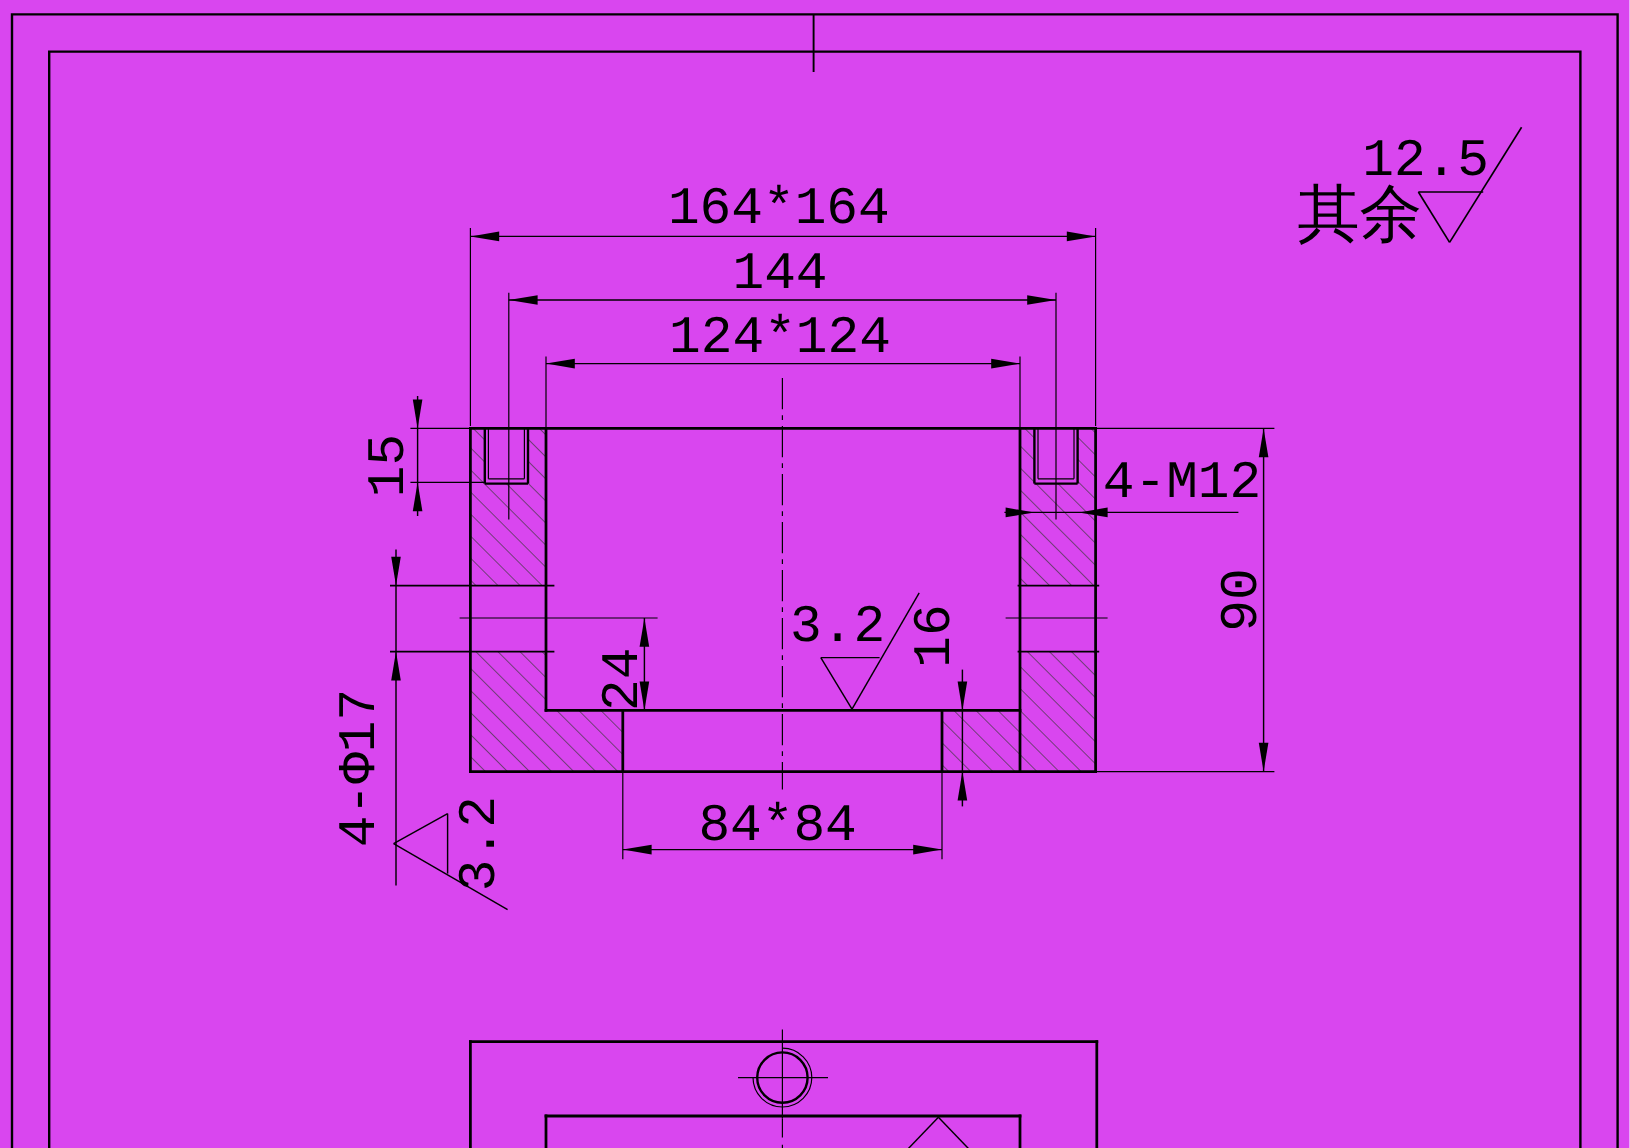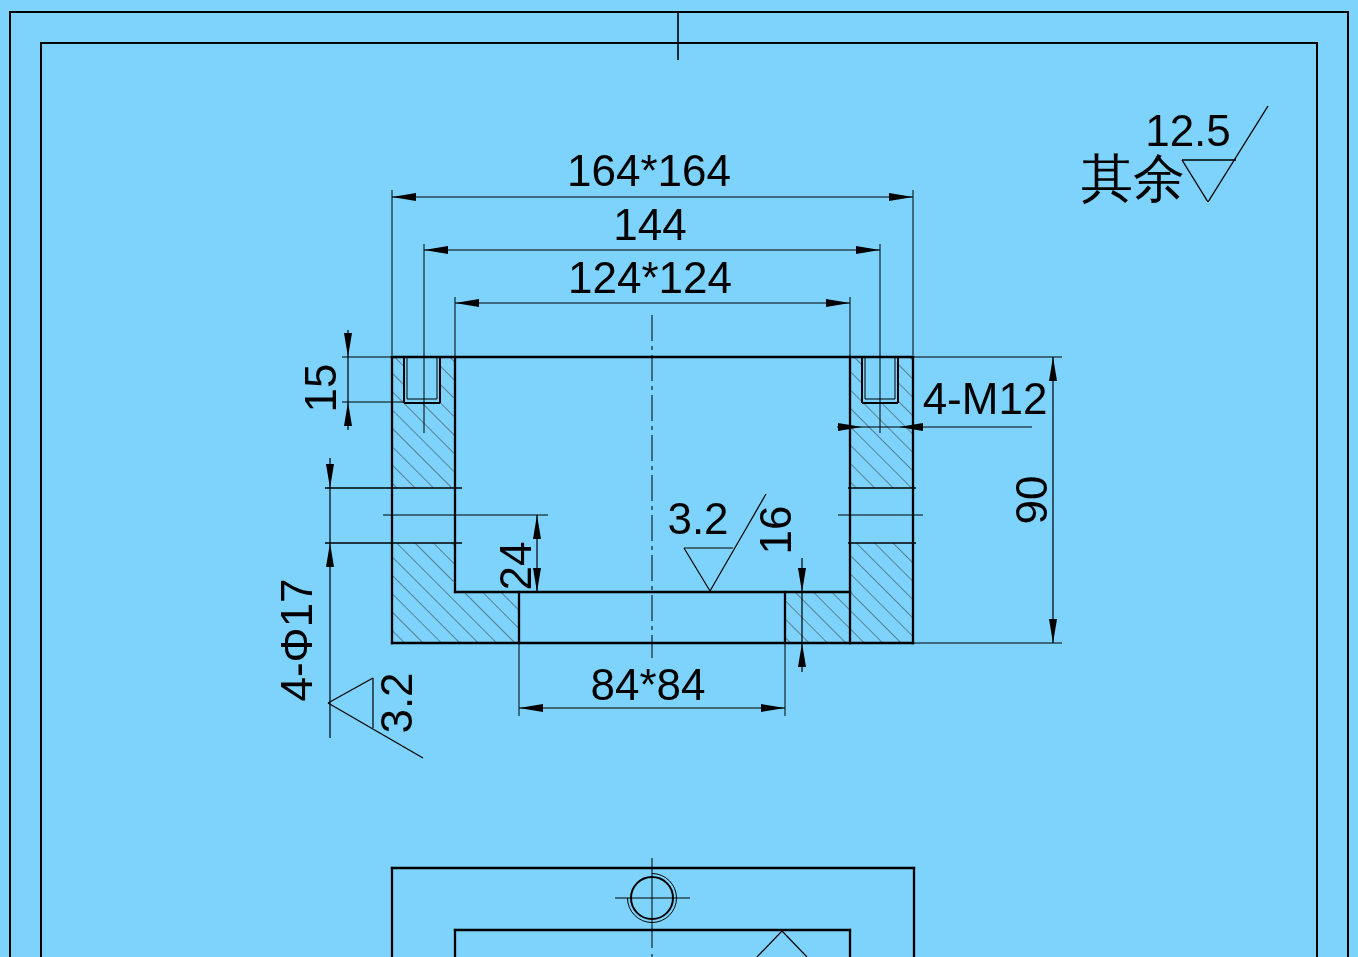--- a/index.html
+++ b/index.html
@@ -1,17 +1,17 @@
 <!DOCTYPE html>
 <html><head>
 <meta charset="utf-8">
 <style>
   html,body{margin:0;padding:0;background:#ffffff;}
-  #sheet{position:relative;width:1358px;height:957px;background:#7dd3fc;overflow:hidden;
-         font-family:Liberation Sans, sans-serif;}
+  #sheet{position:relative;width:1358px;height:957px;background:#d946ef;overflow:hidden;
+         font-family:Liberation Mono, monospace;}
   svg{display:block;}
   text{fill:#000;}
   .dimtxt{font-size:44px;}
   .bigtxt{font-size:52px;}
 </style>
 </head>
 <body>
 
 <div id="sheet">
 <svg width="1358" height="957" viewBox="0 0 1358 957" xmlns="http://www.w3.org/2000/svg">

